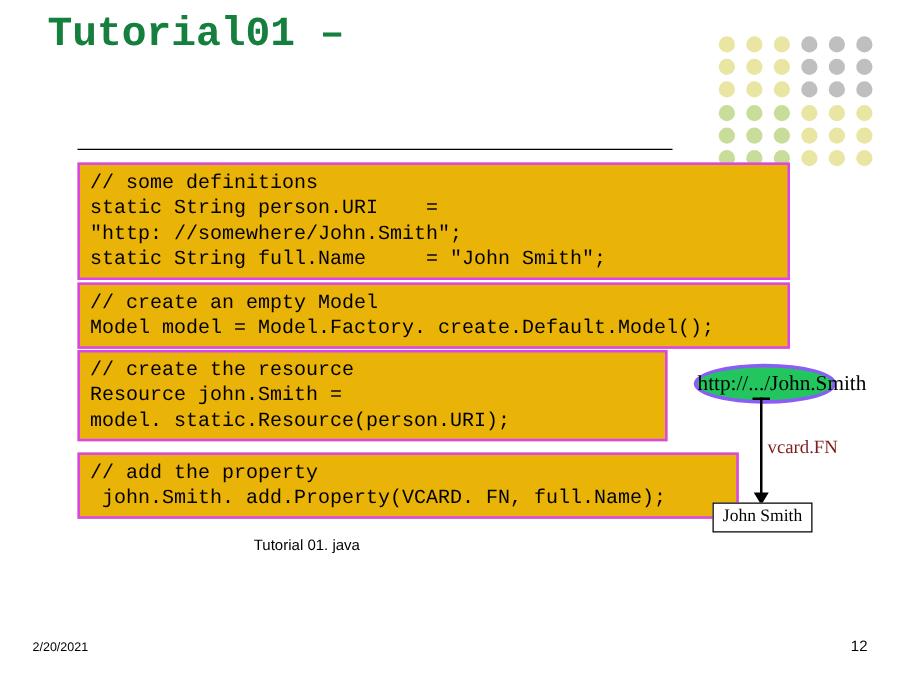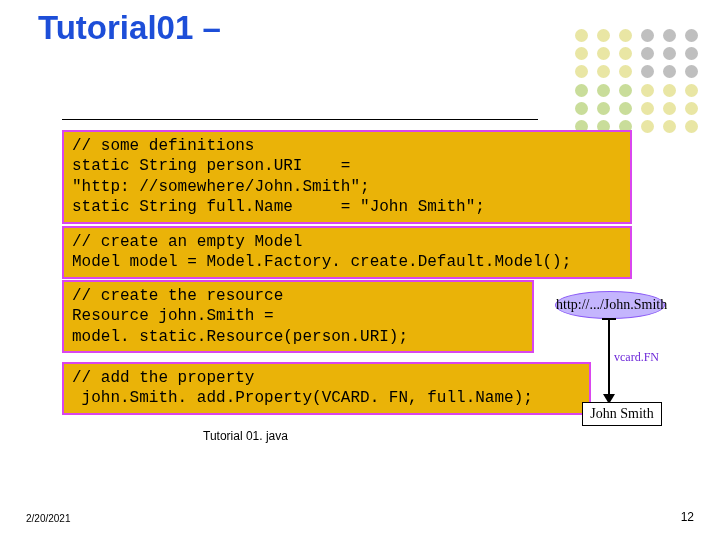--- a/index.html
+++ b/index.html
@@ -16,25 +16,25 @@
     width: 720px;
     height: 540px;
     position: relative;
     box-sizing: border-box;
   }
   .title {
     position: absolute;
     left: 38px;
     top: 8px;
     width: 520px;
-    font-family: Liberation Sans, sans-serif;
+    font-family: Liberation Mono, monospace;
     font-weight: 700;
     font-size: 33px;
     line-height: 1.22;
-    color: #1d4ed8;
+    color: #15803d;
   }
   .dotgrid {
     position: absolute;
     top: 26px;
     right: 18px;
     width: 132px;
     height: 110px;
     display: grid;
     grid-template-columns: repeat(6, 1fr);
     grid-template-rows: repeat(6, 1fr);
@@ -96,43 +96,42 @@
     width: 476px;
     height: 1px;
     background: #000;
   }
 
   
   .node-ellipse {
     position: absolute;
     width: 108px;
     height: 26px;
-    border: 1px solid #8b5cf6;
+    border: 3px solid #8b5cf6;
     border-radius: 50%/50%;
-    background: #c4b5fd;
+    background: #22c55e;
     font-family: "Times New Roman", serif;
-    font-size: 14px;
+    font-size: 17px;
     text-align: center;
     line-height: 26px;
     left: 555px;
     top: 291px;
   }
   .node-rect {
     position: absolute;
     border: 1px solid #000;
     background: #fff;
     font-family: "Times New Roman", serif;
     font-size: 14px;
     text-align: center;
     width: 78px;
     height: 22px;
     line-height: 22px;
     left: 570px;
     top: 402px;
-    margin-left: 12px;
   }
   .arrow-line {
     position: absolute;
     left: 608px;
     top: 318px;
     width: 2px;
     height: 78px;
     background: #000;
   }
   .arrow-head {
@@ -146,22 +145,22 @@
   }
   .arrow-bar-top {
     position: absolute;
     left: 602px; top: 318px; width: 14px; height: 2px; background:#000;
   }
   .edge-label {
     position: absolute;
     left: 614px;
     top: 350px;
     font-family: "Times New Roman", serif;
-    font-size: 12px;
-    color: #6d28d9;
+    font-size: 15px;
+    color: #7f1d1d;
   }
 </style>
 </head>
 <body>
 
 <div class="slide">
 
   <div class="title">
     <span>Tutorial01 –</span><br>
   </div>

